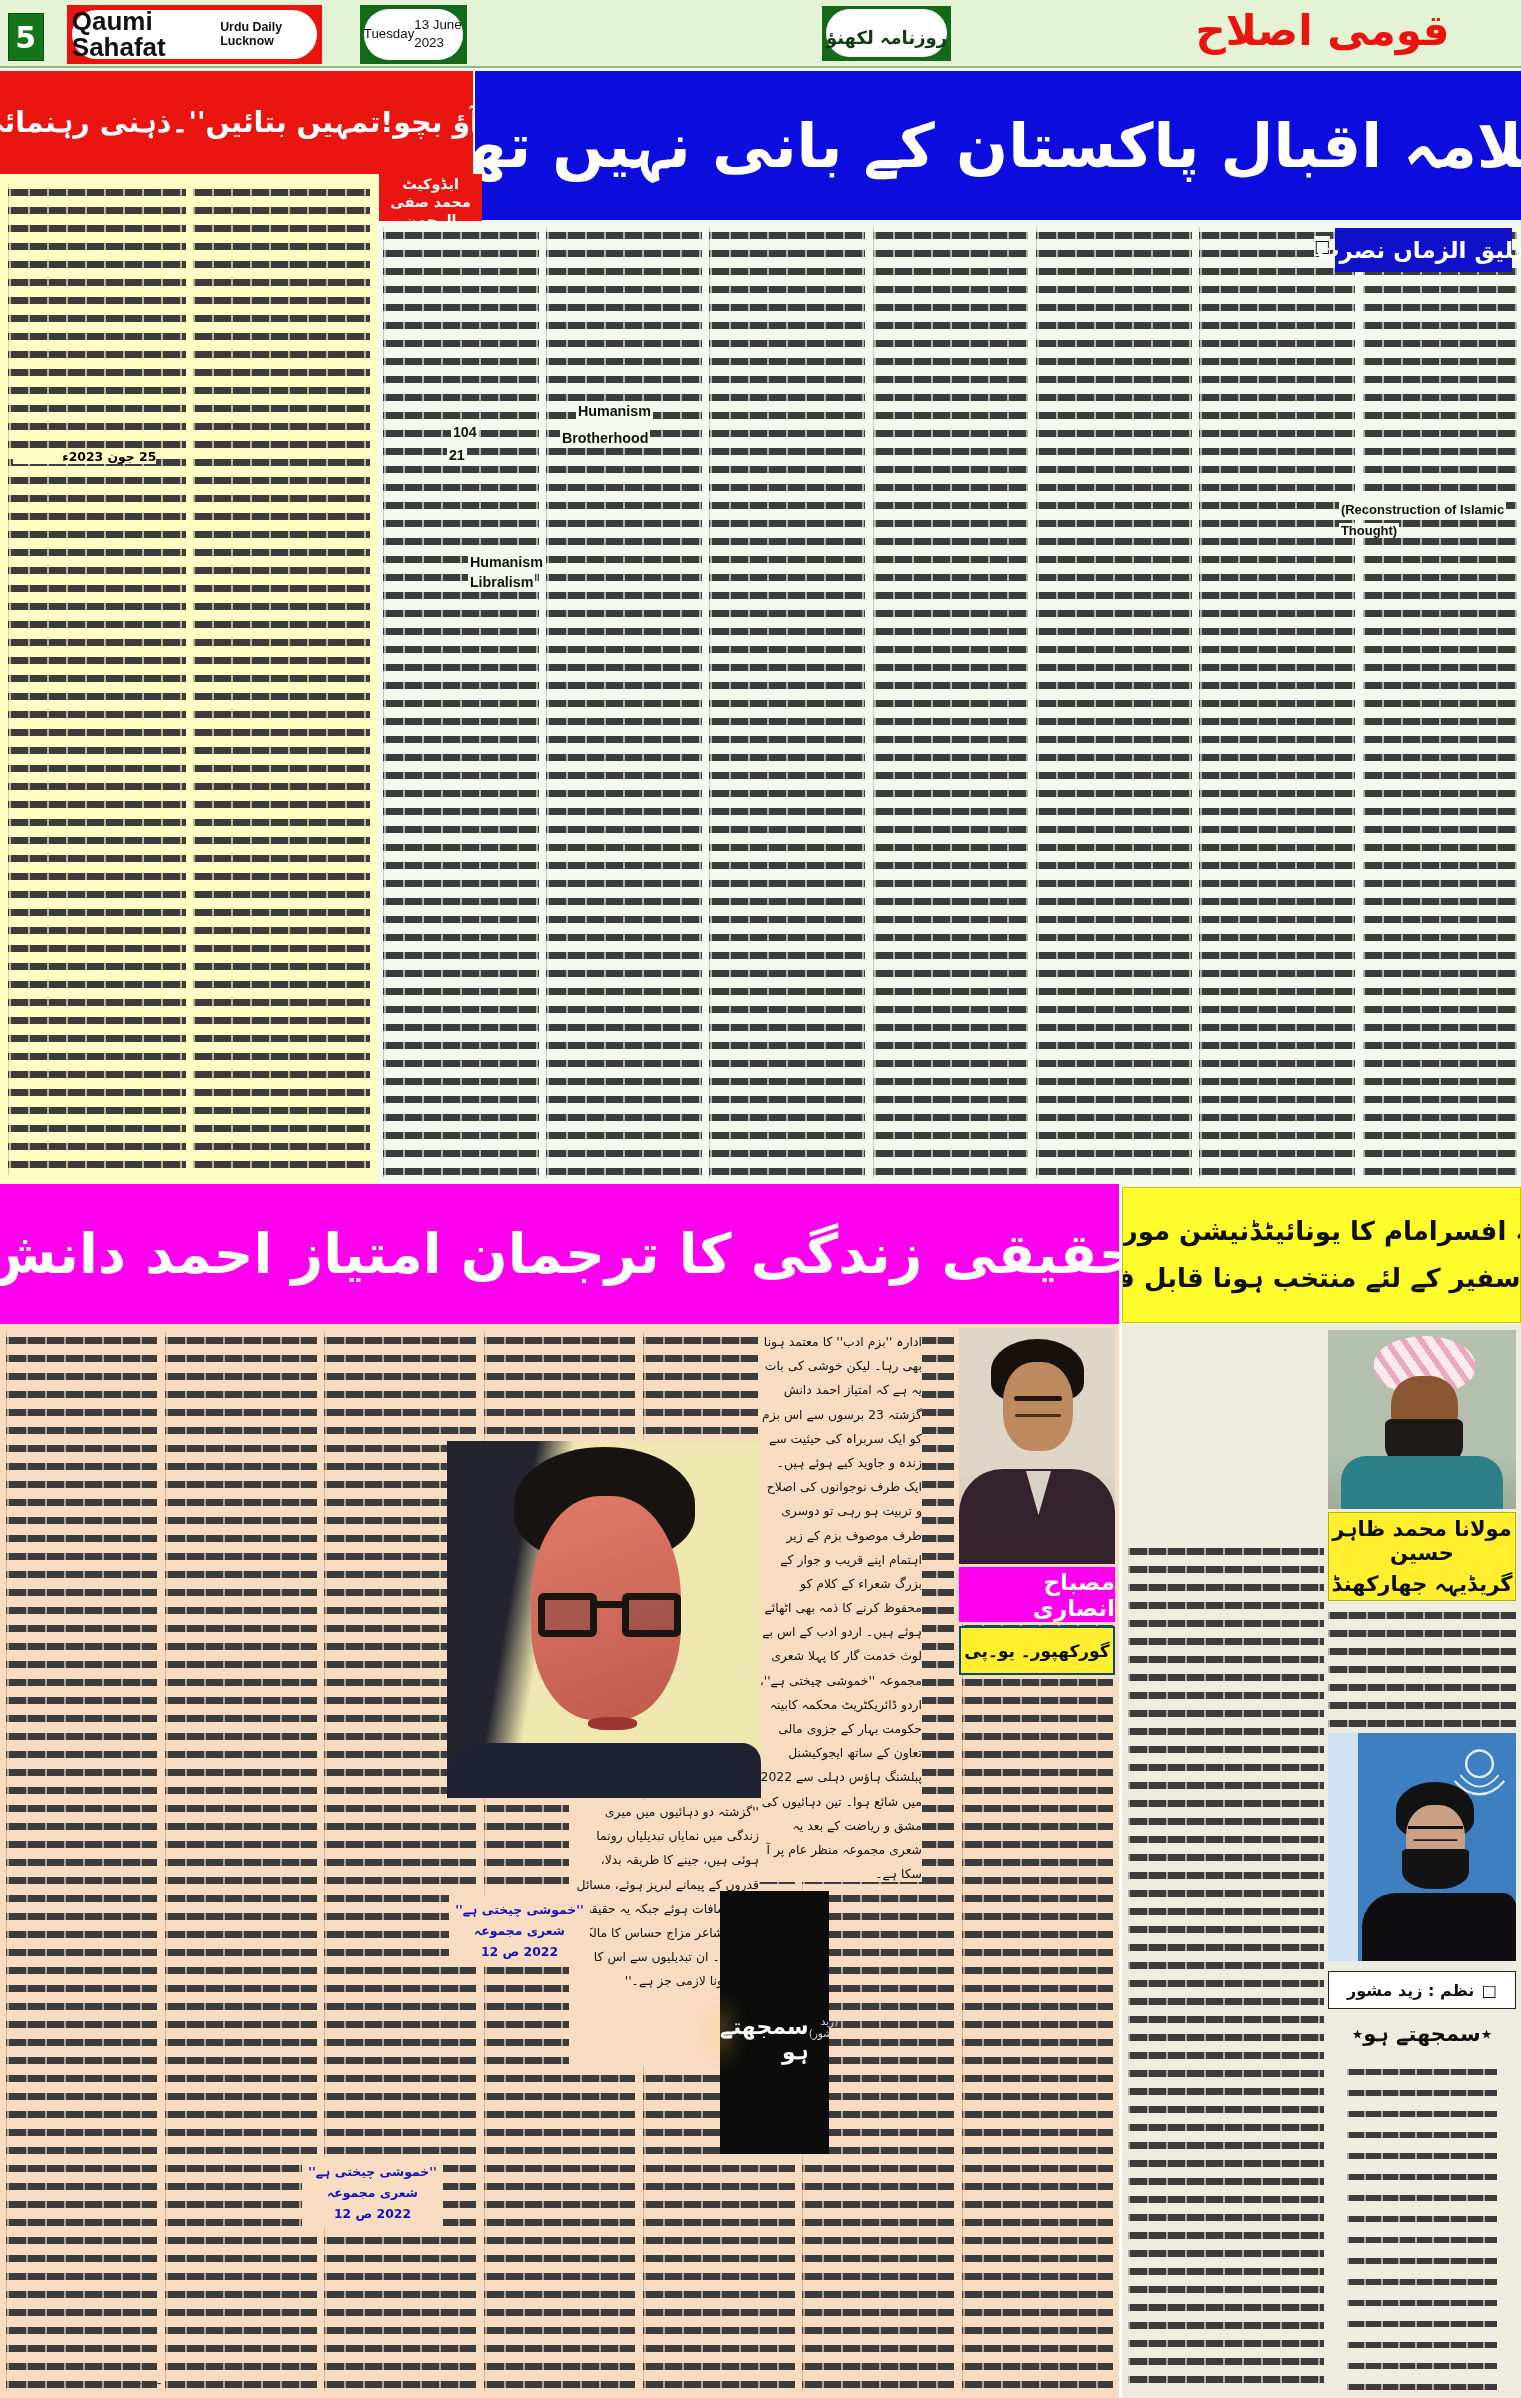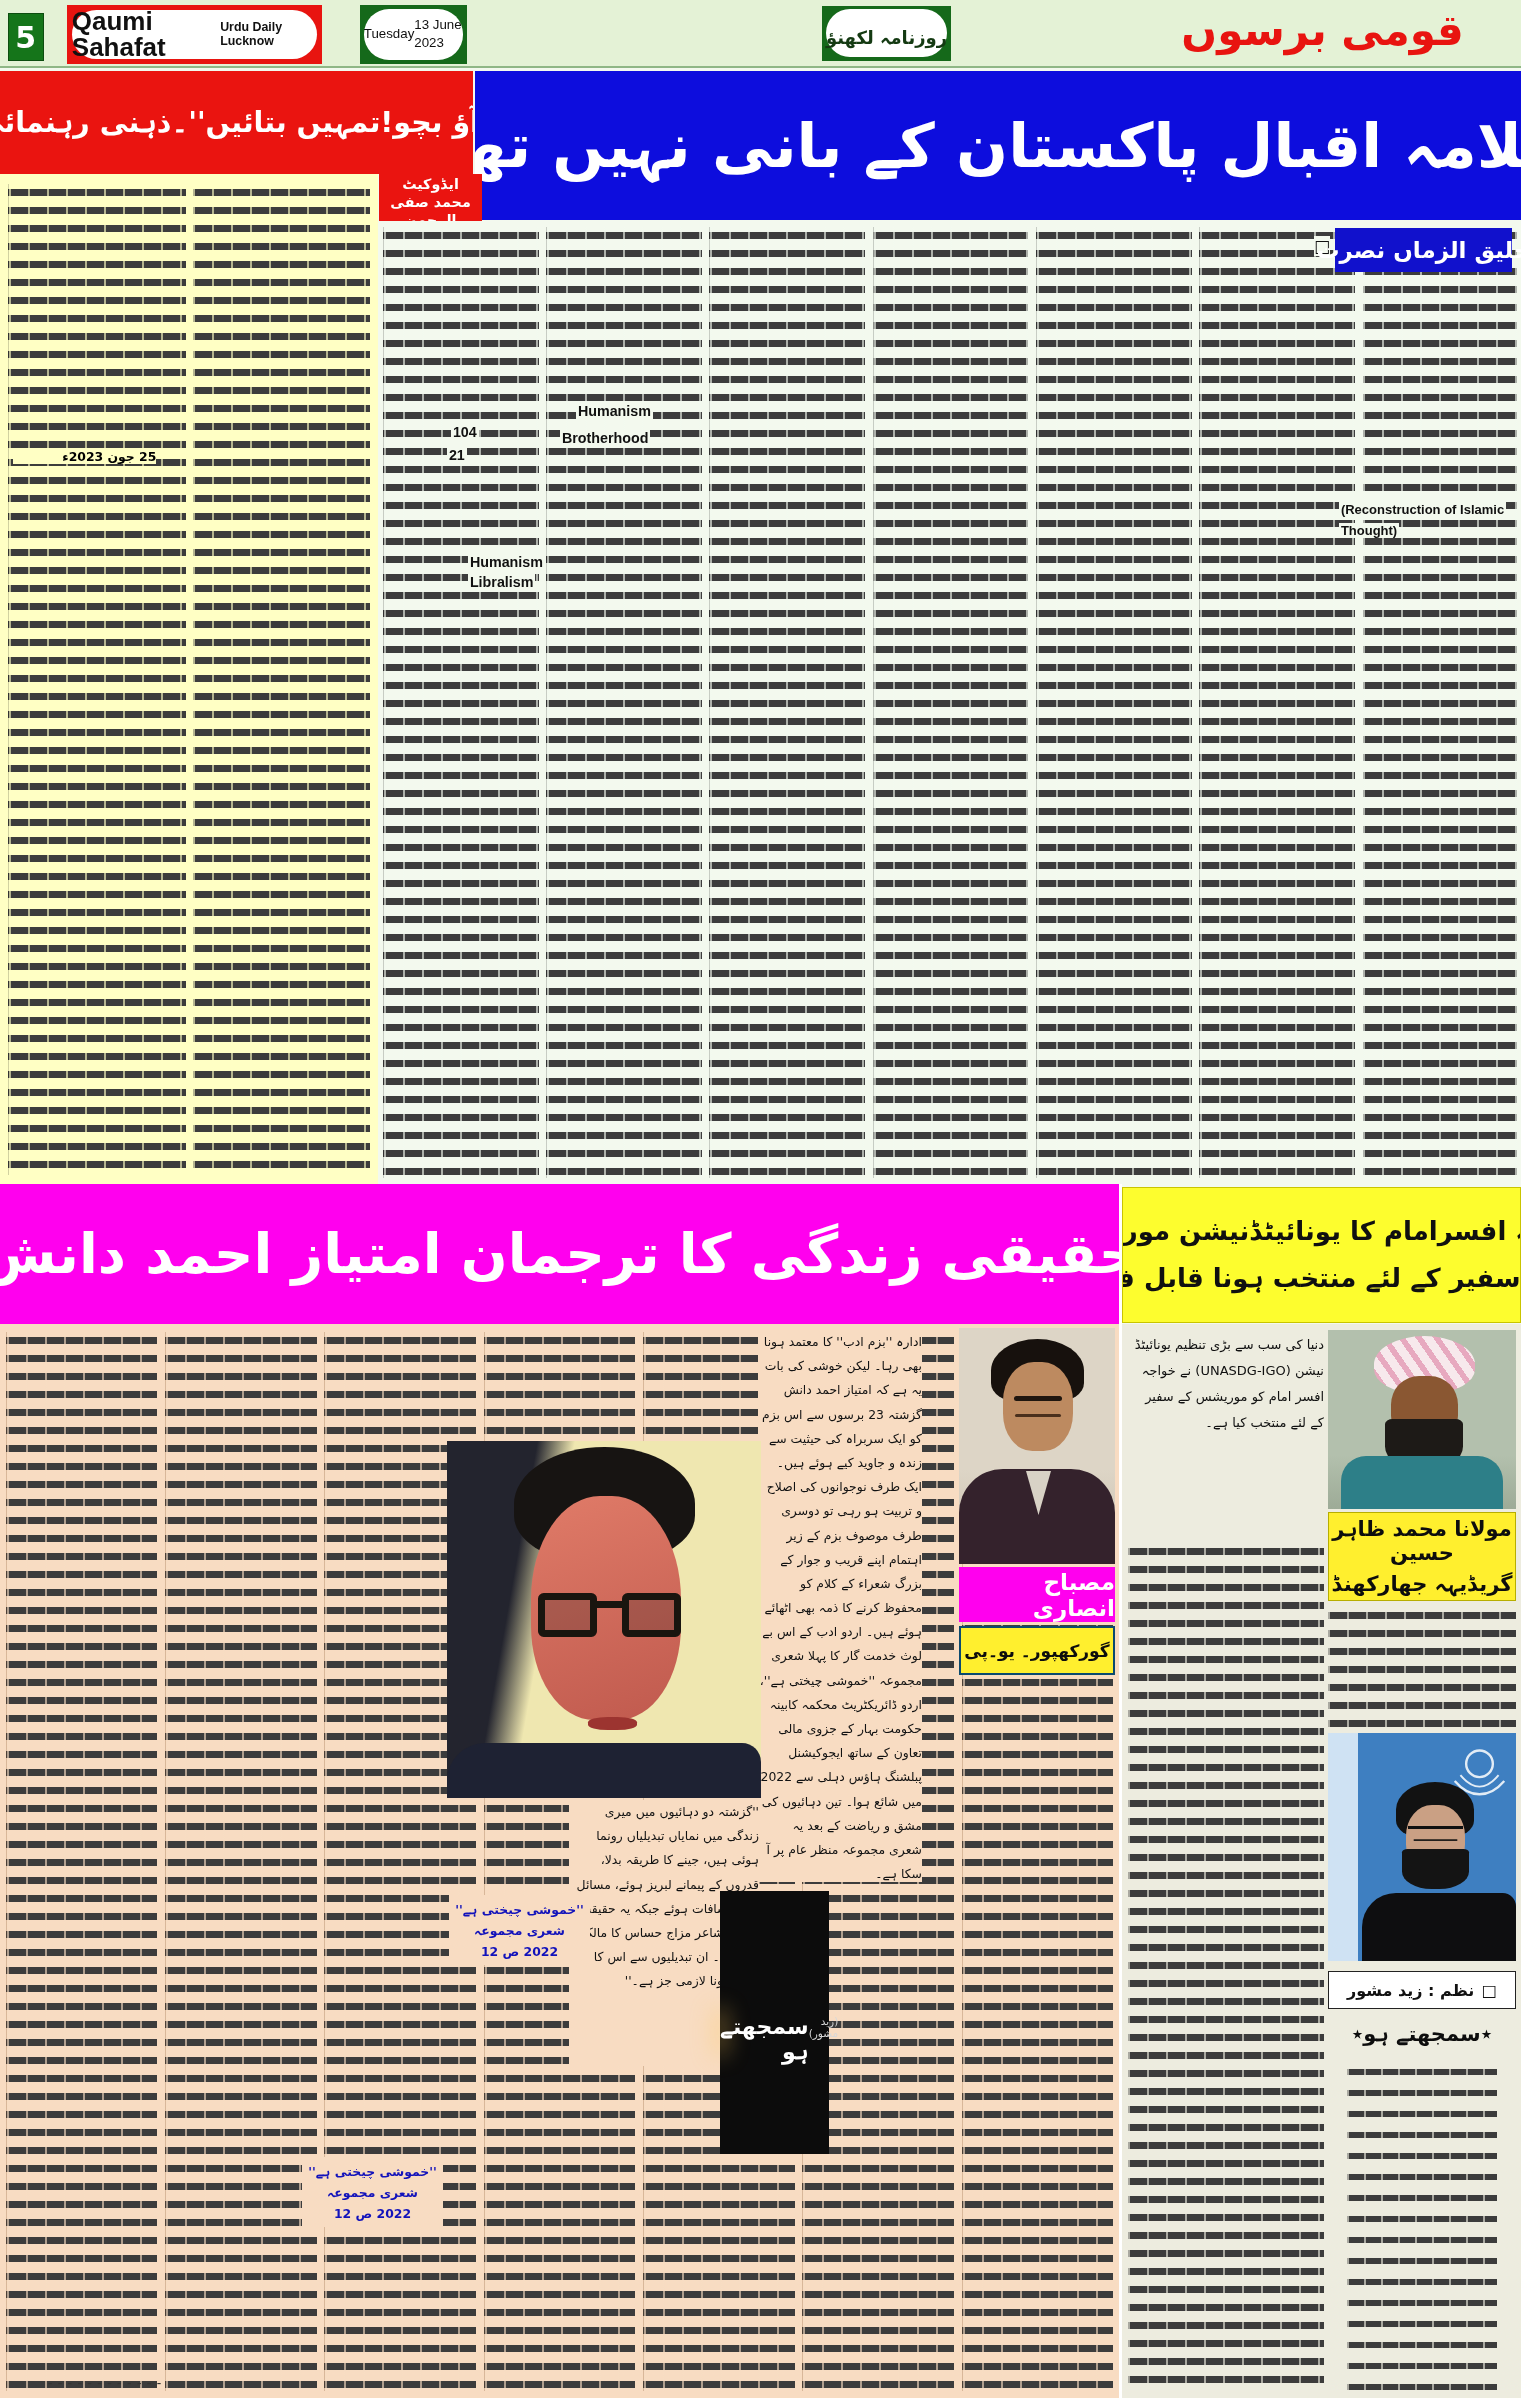--- a/index.html
+++ b/index.html
@@ -198,21 +198,21 @@
       <div class="pill">
         <div class="latin">Tuesday</div>
         <div class="latin">13 June  2023</div>
       </div>
     </div>
     <div id="nameplate" class="abs">
       <div class="pill">
         <div class="urdu">روزنامہ لکھنؤ</div>
       </div>
     </div>
-    <div id="hdr-title" class="abs urdu">قومی برسوں</div>
+    <div id="hdr-title" class="abs urdu">قومی اصلاح</div>
   </div>
 
   <div id="red-head" class="abs urdu">''آؤ بچو!تمہیں بتائیں''۔ذہنی رہنمائی</div>
   <div id="blue-head" class="abs urdu">علامہ اقبال پاکستان کے بانی نہیں تھے</div>
 
   <div id="yellow-body" class="abs cols">
     <div class="col txt"></div>
     <div class="col txt"></div>
   </div>
   <div id="aao-date" class="abs urdu">25 جون 2023ء</div>
@@ -294,21 +294,20 @@
     <div class="btitle urdu">سمجھتے ہو</div>
     <div class="bauthor urdu">(زید مشور)</div>
   </div>
 
   <div class="rule-v"></div>
   <div id="right-body" class="abs"></div>
   <div id="yellow-head" class="abs urdu">
     <div>خواجہ افسرامام کا یونائیٹڈنیشن موریشس</div>
     <div>کے سفیر کے لئے منتخب ہونا قابل فخر</div>
   </div>
-  <div id="khwaja-lead" class="abs urdu">دنیا کی سب سے بڑی تنظیم یونائیٹڈ نیشن (UNASDG-IGO) نے خواجہ افسر امام کو موریشس کے سفیر کے لئے منتخب کیا ہے۔</div>
   <div id="right-skel-left" class="abs txt"></div>
 
   <div id="ph-maulana" class="abs photo">
     <div class="turban"></div>
     <div class="face"></div>
       <div class="beard"></div>
       <div class="robe"></div>
   </div>
   <div id="maulana-cap" class="abs urdu">
     <div>مولانا محمد ظاہر حسین</div>

